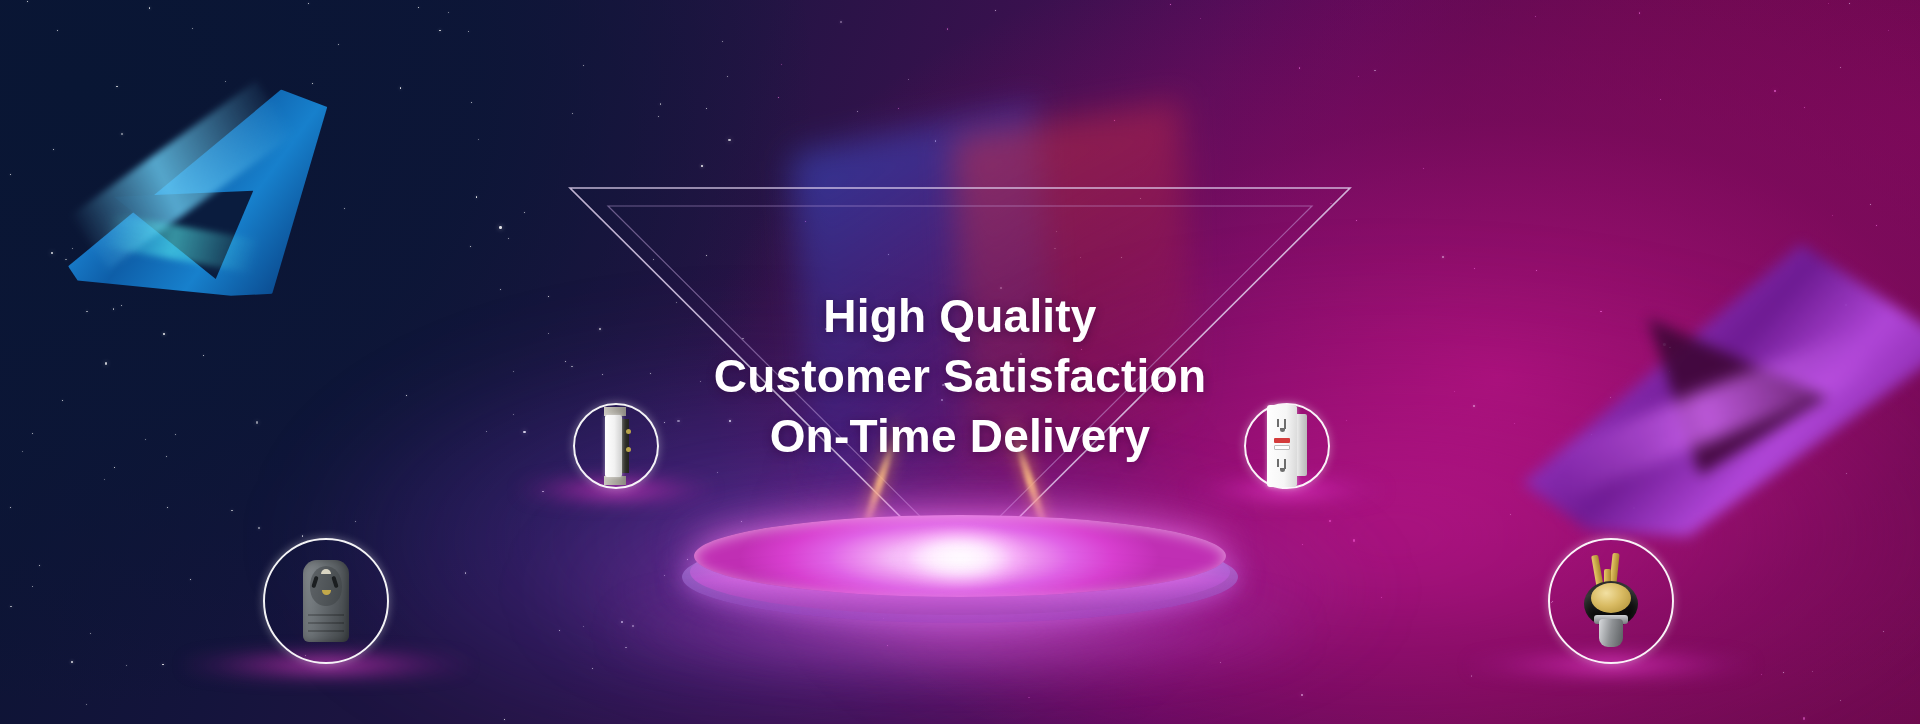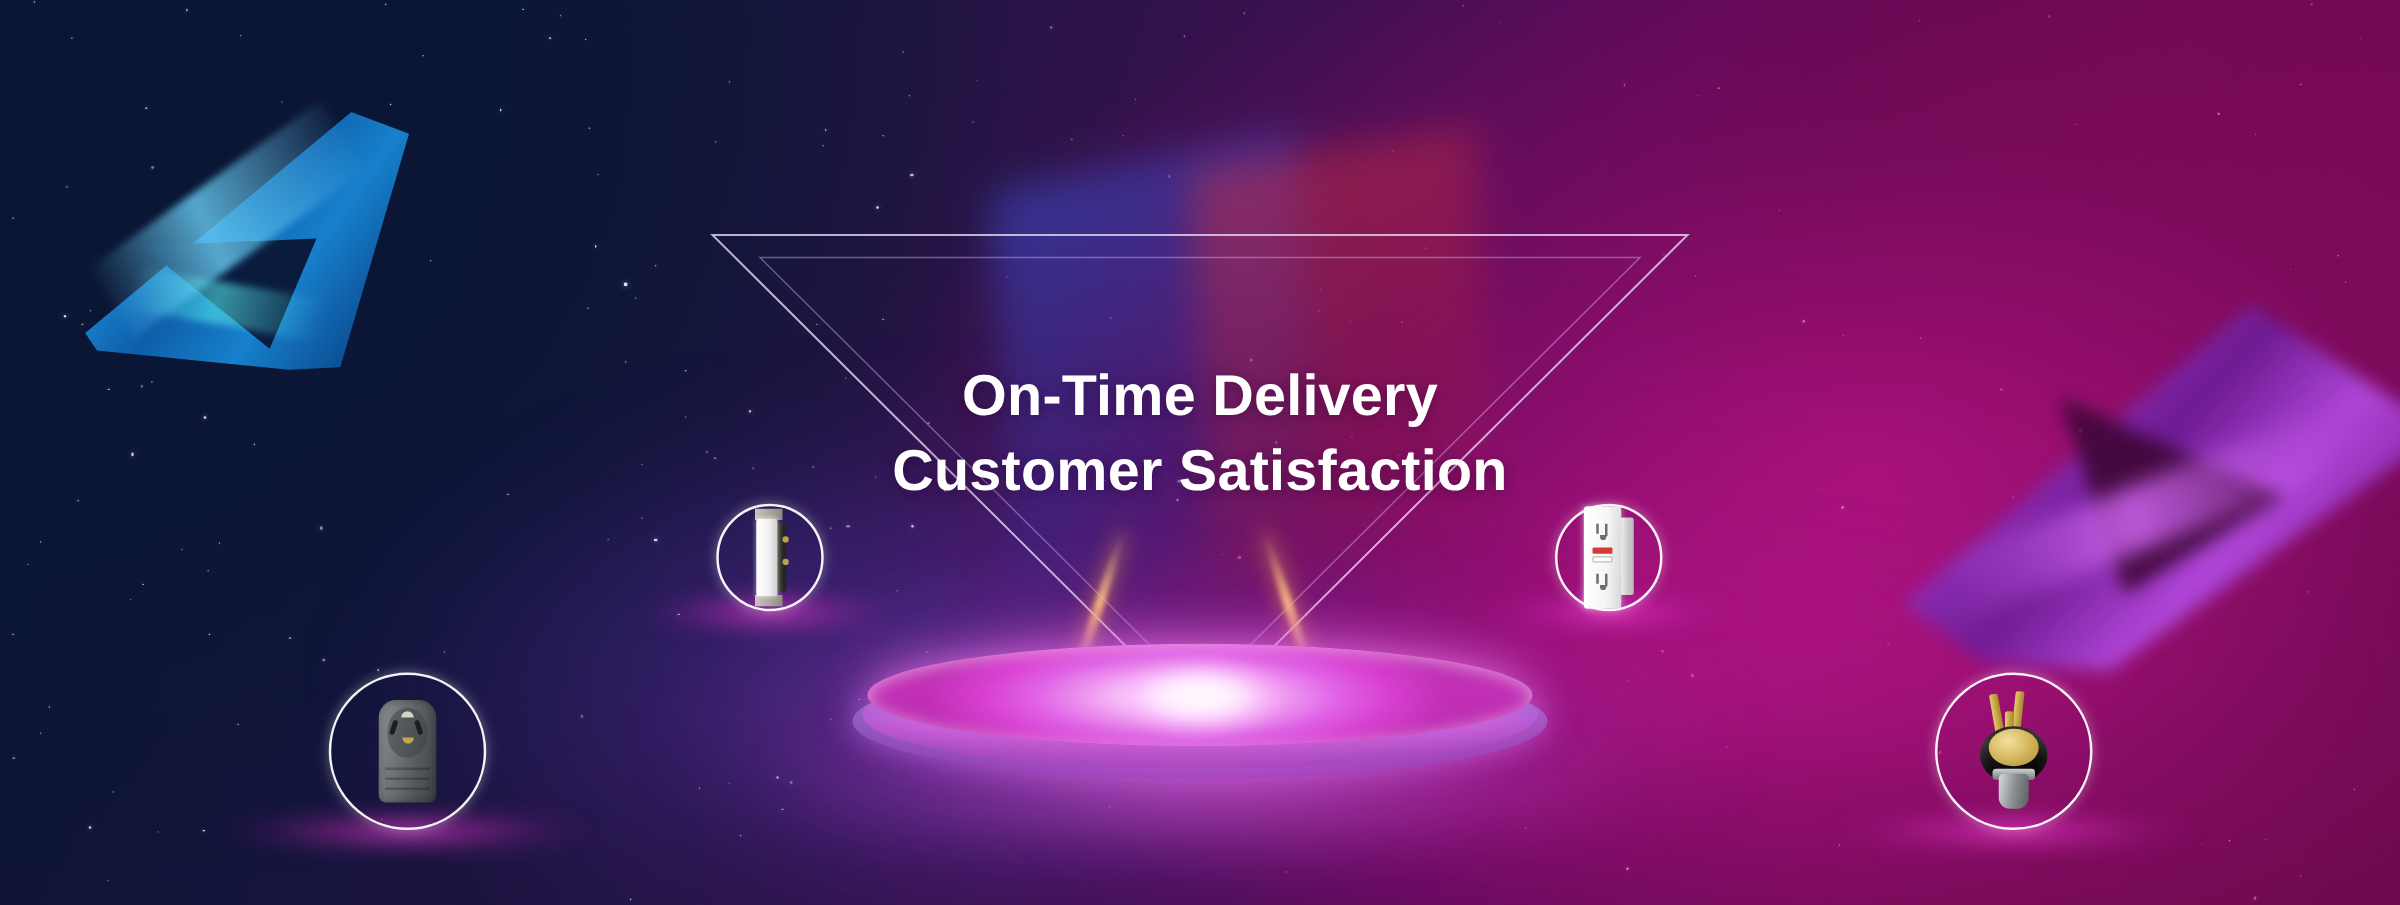--- a/index.html
+++ b/index.html
@@ -504,22 +504,23 @@
   <div class="podium-wrap">
     <div class="podium-halo"></div>
     <div class="podium-rim"></div>
     <div class="podium-side"></div>
     <div class="podium-top"></div>
     <div class="podium-core"></div>
     <div class="podium-floorglow"></div>
   </div>
 
   <div class="headline">
+    <span class="ln">High Quality</span>
+    <span class="ln">Customer Satisfaction</span>
     <span class="ln">On-Time Delivery</span>
-    <span class="ln">Customer Satisfaction</span>
   </div>
 
   <div class="prod" style="left:573px; top:403px; width:86px; height:86px;">
     <div class="shelf"></div>
     <div class="ring"></div>
     <div class="art">
       <div class="sw">
         <div class="yoke-t"></div>
         <div class="yoke-b"></div>
         <div class="body"></div>

